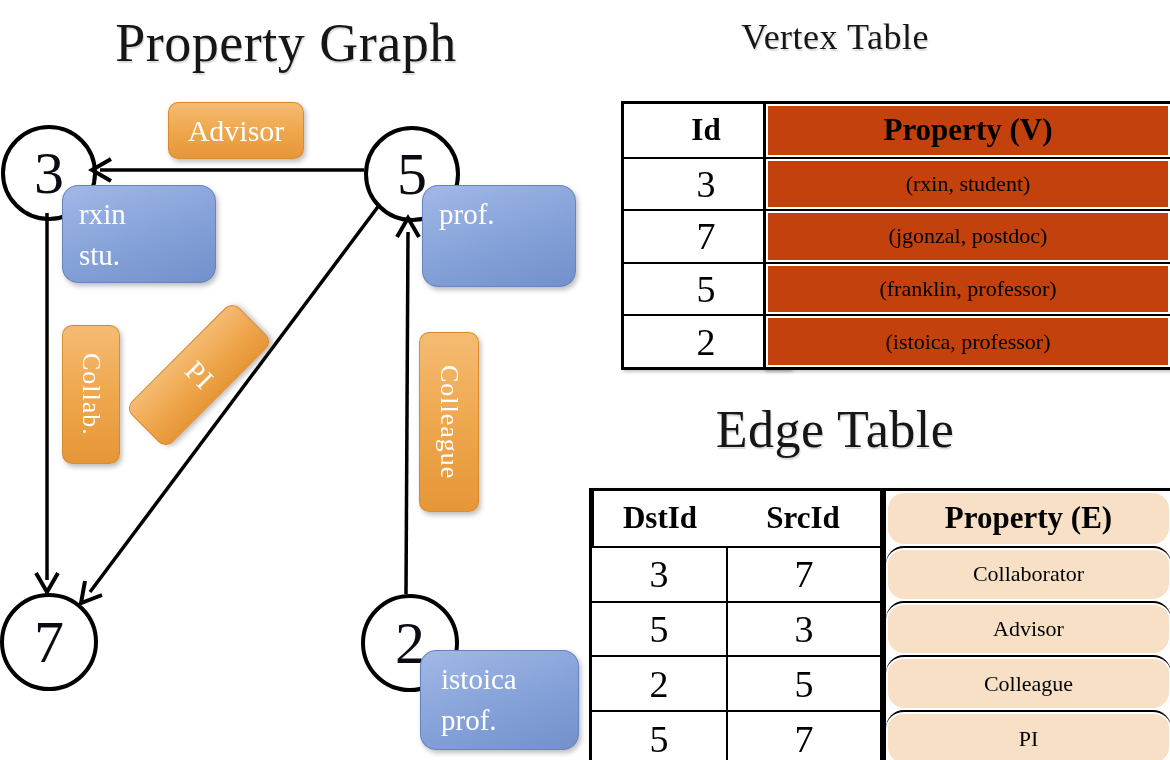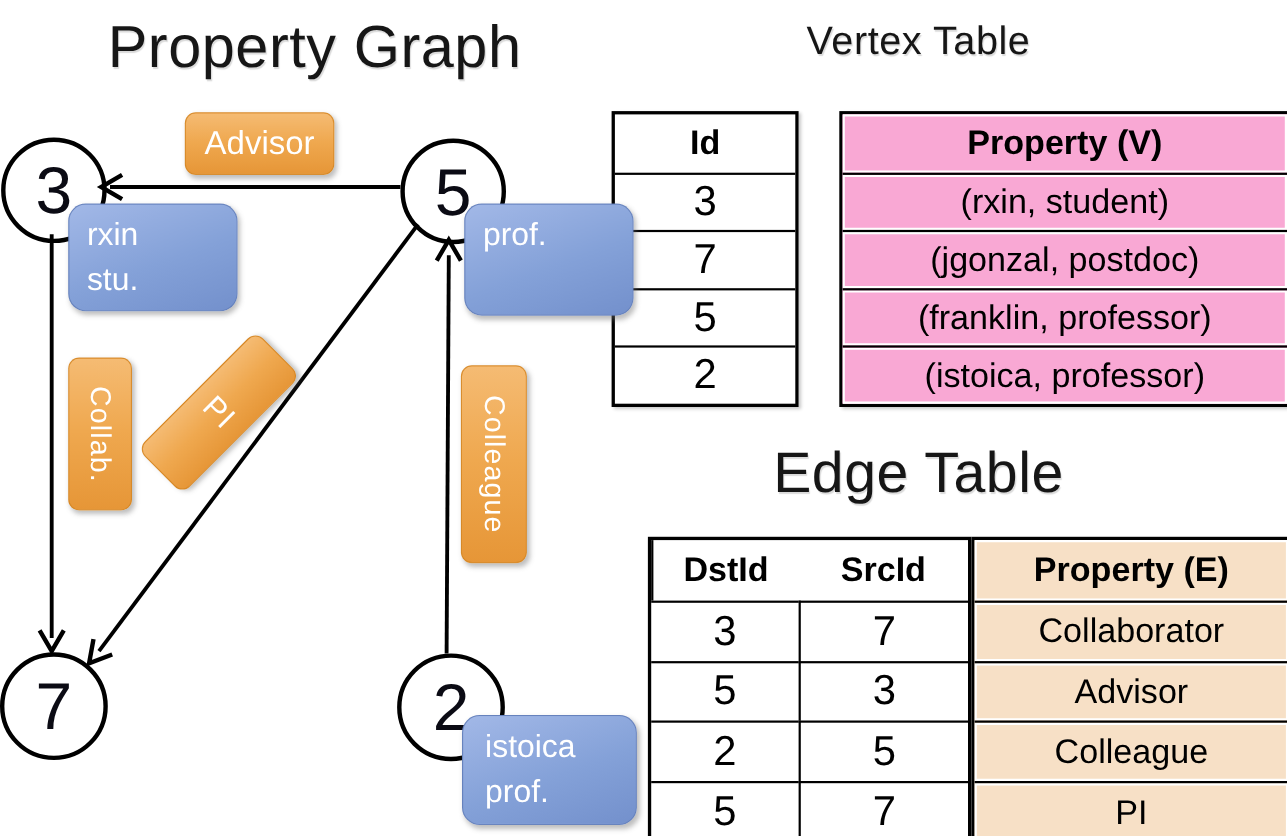--- a/index.html
+++ b/index.html
@@ -1,18 +1,18 @@
 <!DOCTYPE html>
 <html><head>
 <meta charset="utf-8">
 <style>
   html,body{margin:0;padding:0;background:#fff;}
   .stage{
     position:relative;width:1170px;height:760px;background:#ffffff;overflow:hidden;
-    font-family:Liberation Sans, sans-serif;color:#141414;
+    font-family:Liberation Serif, serif;color:#141414;
   }
   .title{
     position:absolute;text-align:center;font-size:54px;letter-spacing:0.5px;color:#161616;
     text-shadow:1px 2px 1px rgba(0,0,0,0.15);white-space:nowrap;
   }
   .t-graph{left:0;top:12px;width:572px;}
   .t-vertex{left:570px;top:16px;width:530px;font-size:36px;}
   .t-edge{left:570px;top:400px;width:530px;font-size:52px;}
 
   
@@ -52,28 +52,28 @@
   .pb-jgonzal{left:62px;top:652px;width:138px;height:88px;}
   .pb-istoica{left:420px;top:650px;width:137px;height:90px;padding-left:20px;}
 
   
   .tbl{
     position:absolute;display:grid;border:3px solid #000;background:#fff;
     box-shadow:2px 2px 3px rgba(0,0,0,0.22);
   }
   .cell{
     display:flex;align-items:center;justify-content:center;
-    font-size:31px;color:#000;border-top:2.5px solid #000;
+    font-size:22px;color:#000;border-top:2.5px solid #000;
   }
   .cell.r0{border-top:none;}
   .cell.hdr{font-weight:bold;font-size:31px;}
   .cell.num{font-size:38px;}
-  .vfill{background:#f9a8d4;box-shadow:inset 0 0 0 2px #fff;}
-  .efill{background:#F7E0C6;box-shadow:inset 0 0 0 2px #fff;}
-  .tbl-vid   {left:556px;top:101px;width:164px;height:263px;grid-template-rows:repeat(5,1fr);}
+  .vfill{background:#c2410c;box-shadow:inset 0 0 0 2px #fff;}
+  .efill{background:#F7E0C6;box-shadow:inset 0 0 0 2px #fff;border-radius:18px;}
+  .tbl-vid   {left:621px;top:101px;width:164px;height:263px;grid-template-rows:repeat(5,1fr);}
   .tbl-vprop {left:763px;top:101px;width:404px;height:263px;grid-template-rows:repeat(5,1fr);}
   .tbl-eids  {left:589px;top:488px;width:288px;height:274px;grid-template-columns:134px 1fr;grid-template-rows:repeat(5,1fr);}
   .tbl-eprop {left:883px;top:488px;width:285px;height:274px;grid-template-rows:repeat(5,1fr);}
   .colsep{border-left:2.5px solid #000;}
 </style>
 </head>
 <body>
 
 <div class="stage">
 

